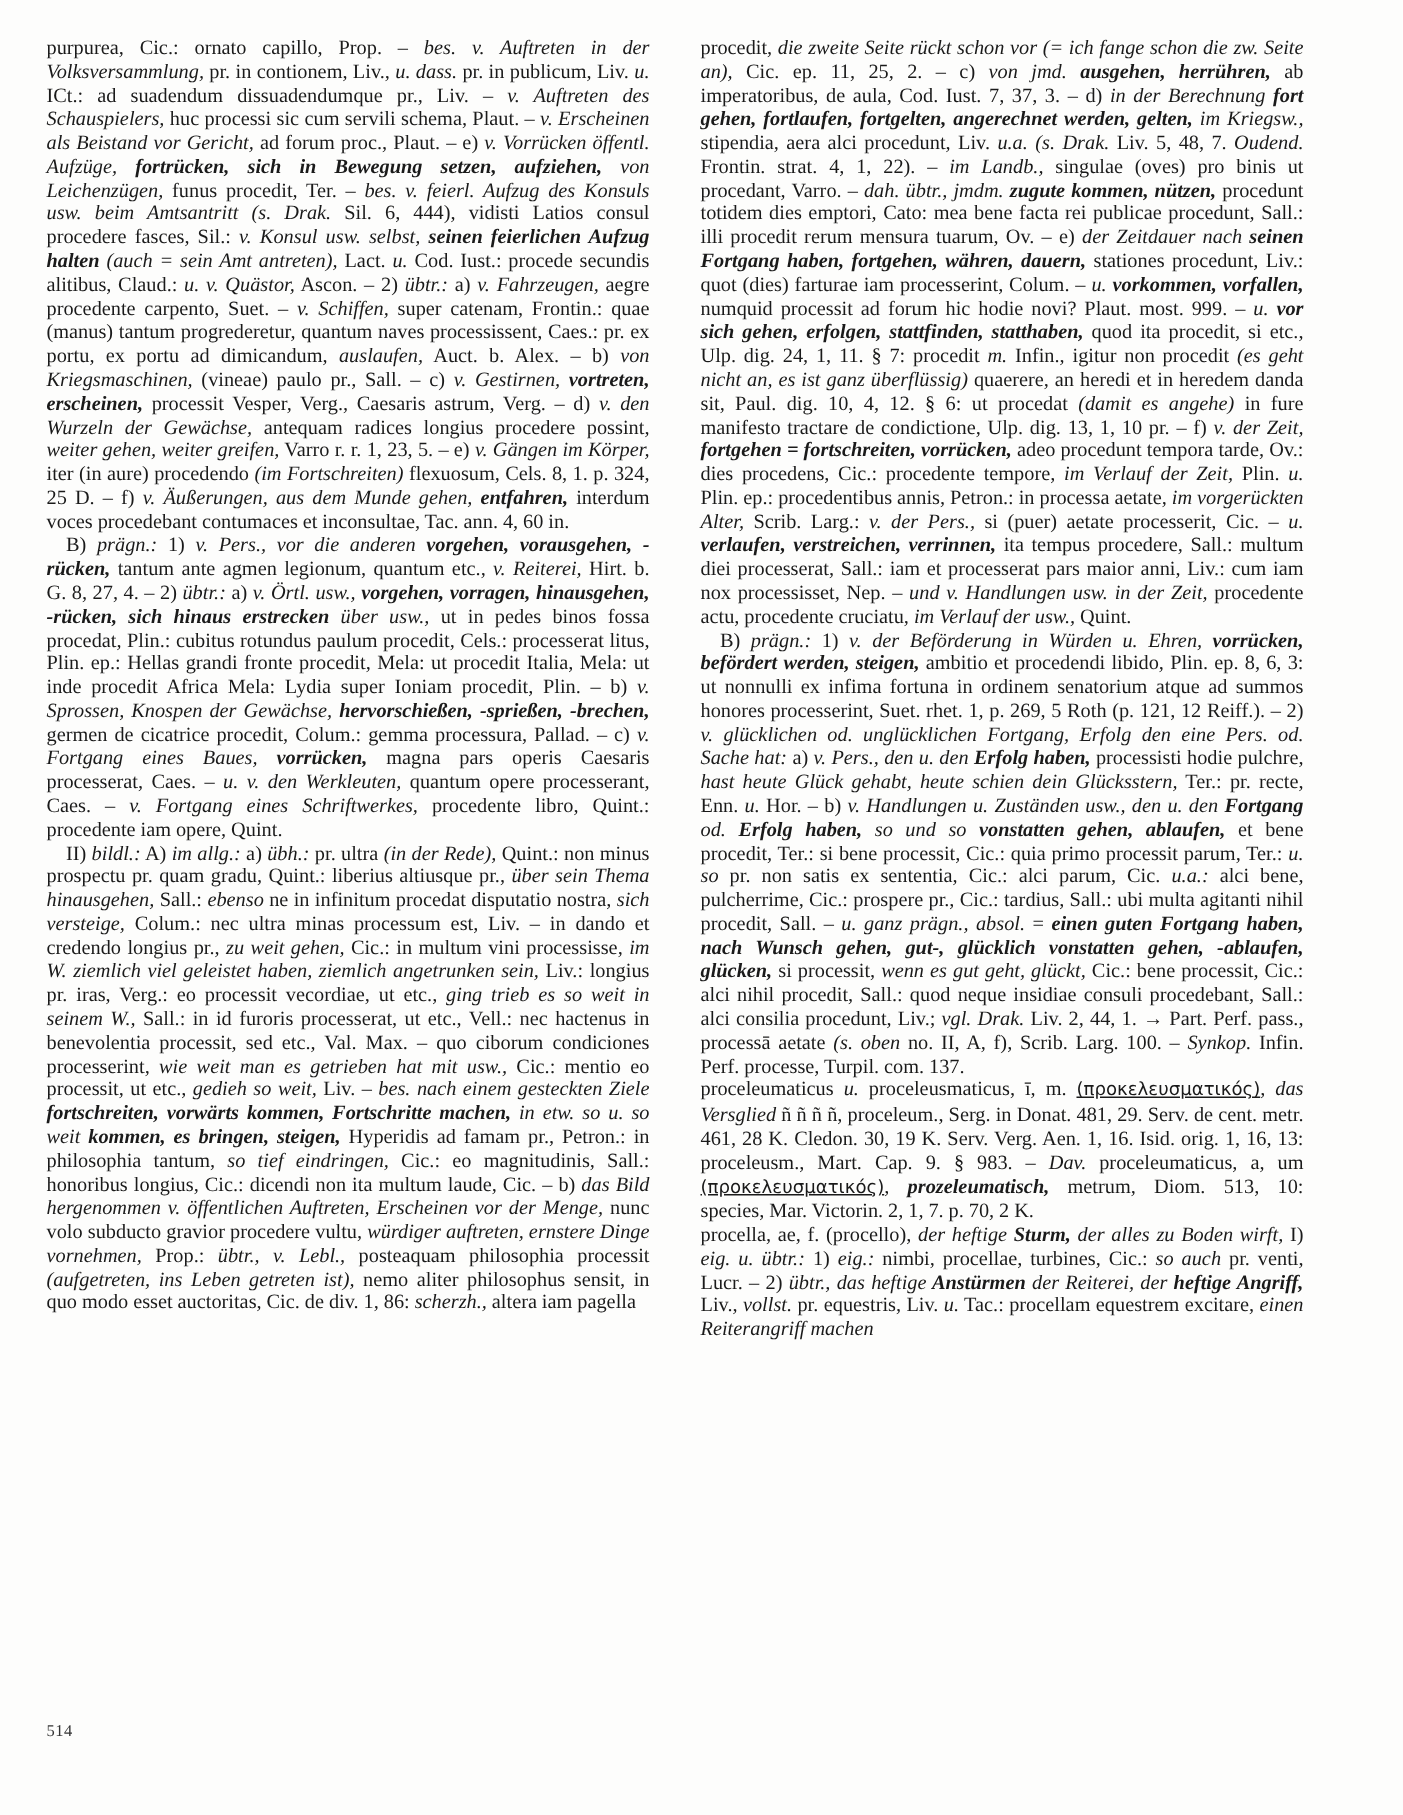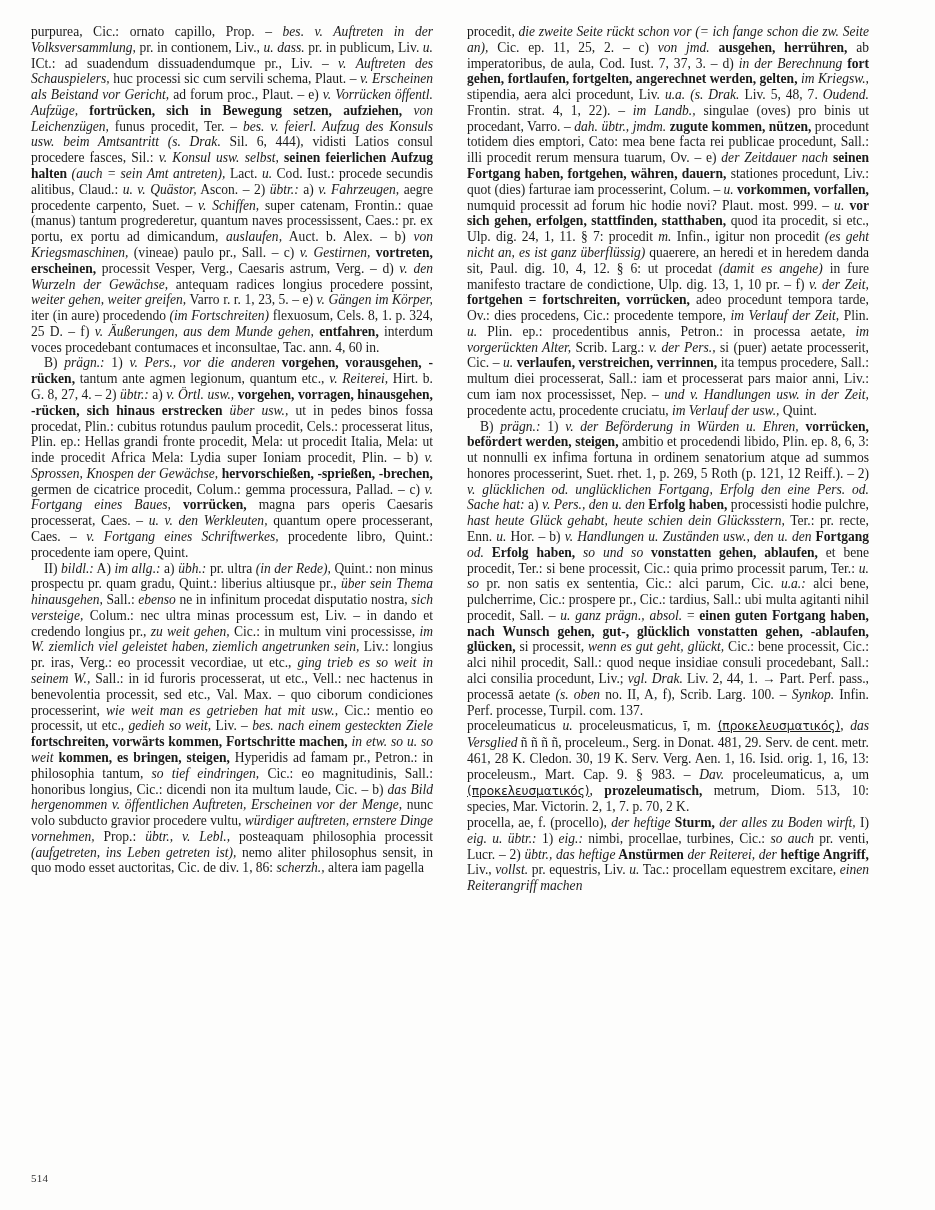--- a/index.html
+++ b/index.html
@@ -44,28 +44,28 @@
   }
   .col p {
     margin: 0;
     text-indent: 0;
   }
   .col p.ind {
     text-indent: 13px;
   }
   
   i, .it   { font-style: italic; }
-  .bi      { font-weight: bold; }
+  .bi      { font-weight: bold; font-style: italic; }
   .hw      { font-weight: normal; font-style: normal; }
   .gk      { font-style: normal; font-family: "DejaVu Sans", sans-serif; font-size: 12.1px; text-decoration: underline; }
   .sp      { font-style: normal; }
   .pgnum {
     position: absolute;
     left: 31px;
-    top: 1172px;
+    top: 1148px;
     font-size: 11px;
     color: #333;
     letter-spacing: 0.3px;
   }
   
   #page { filter: none; }
 </style>
 </head>
 <body>
 

